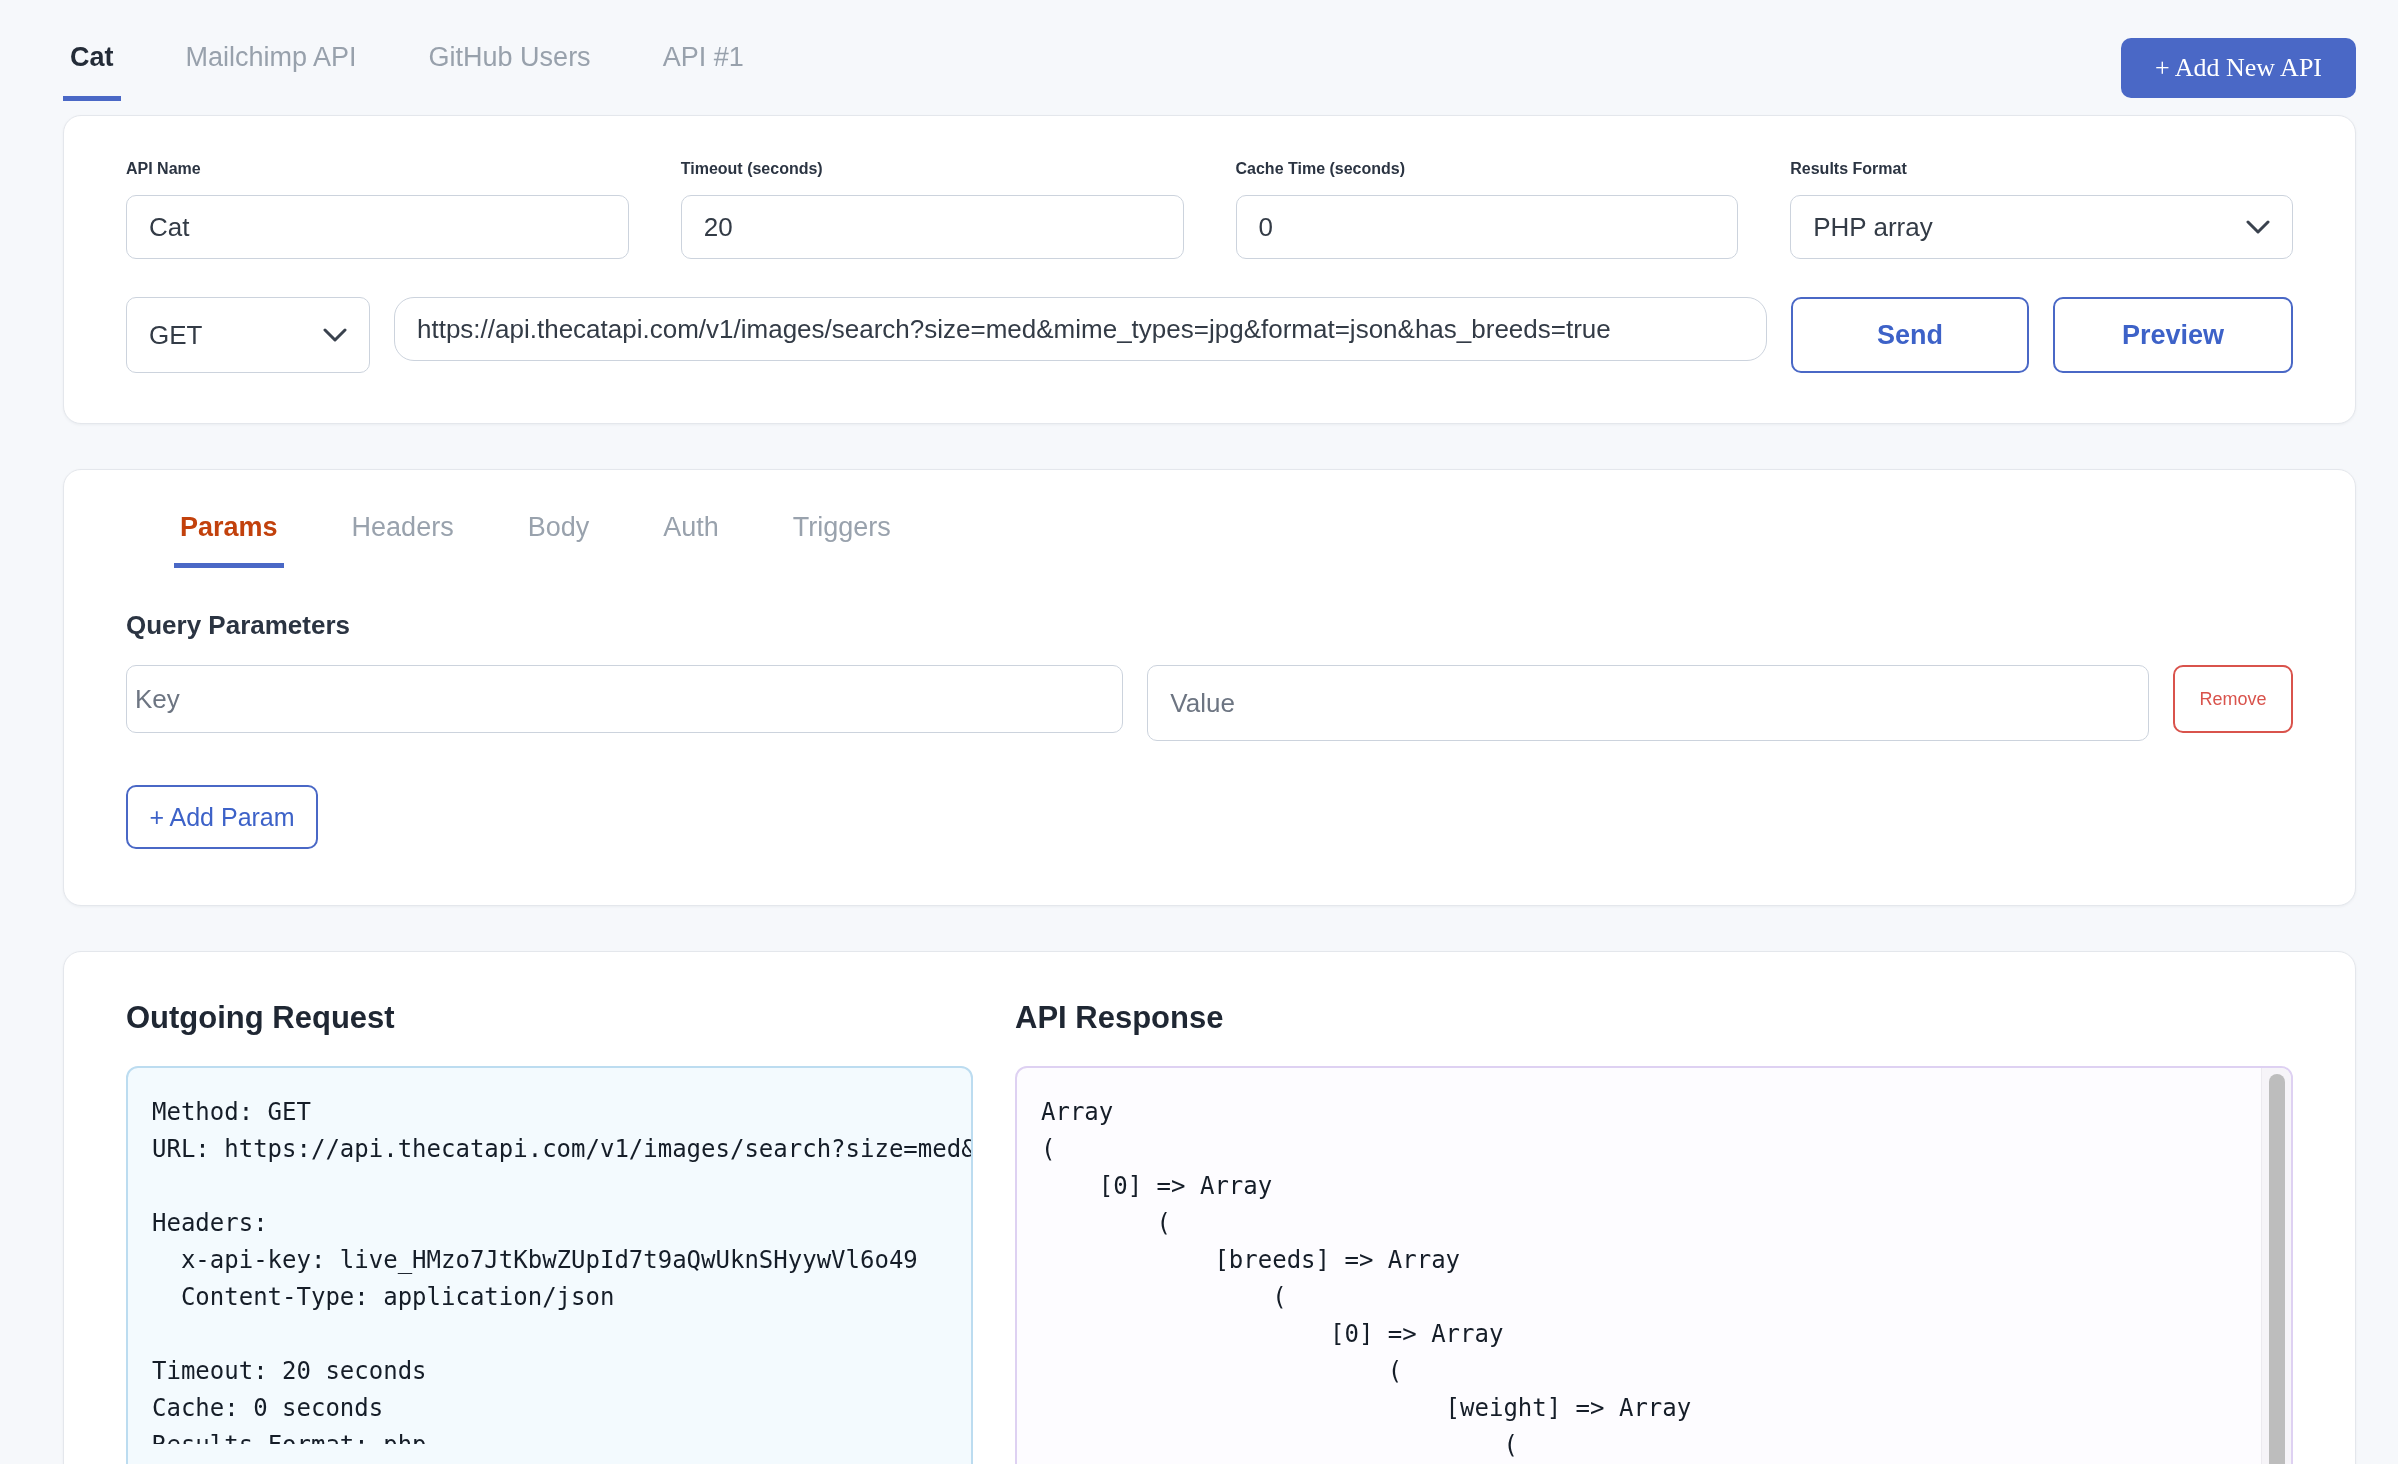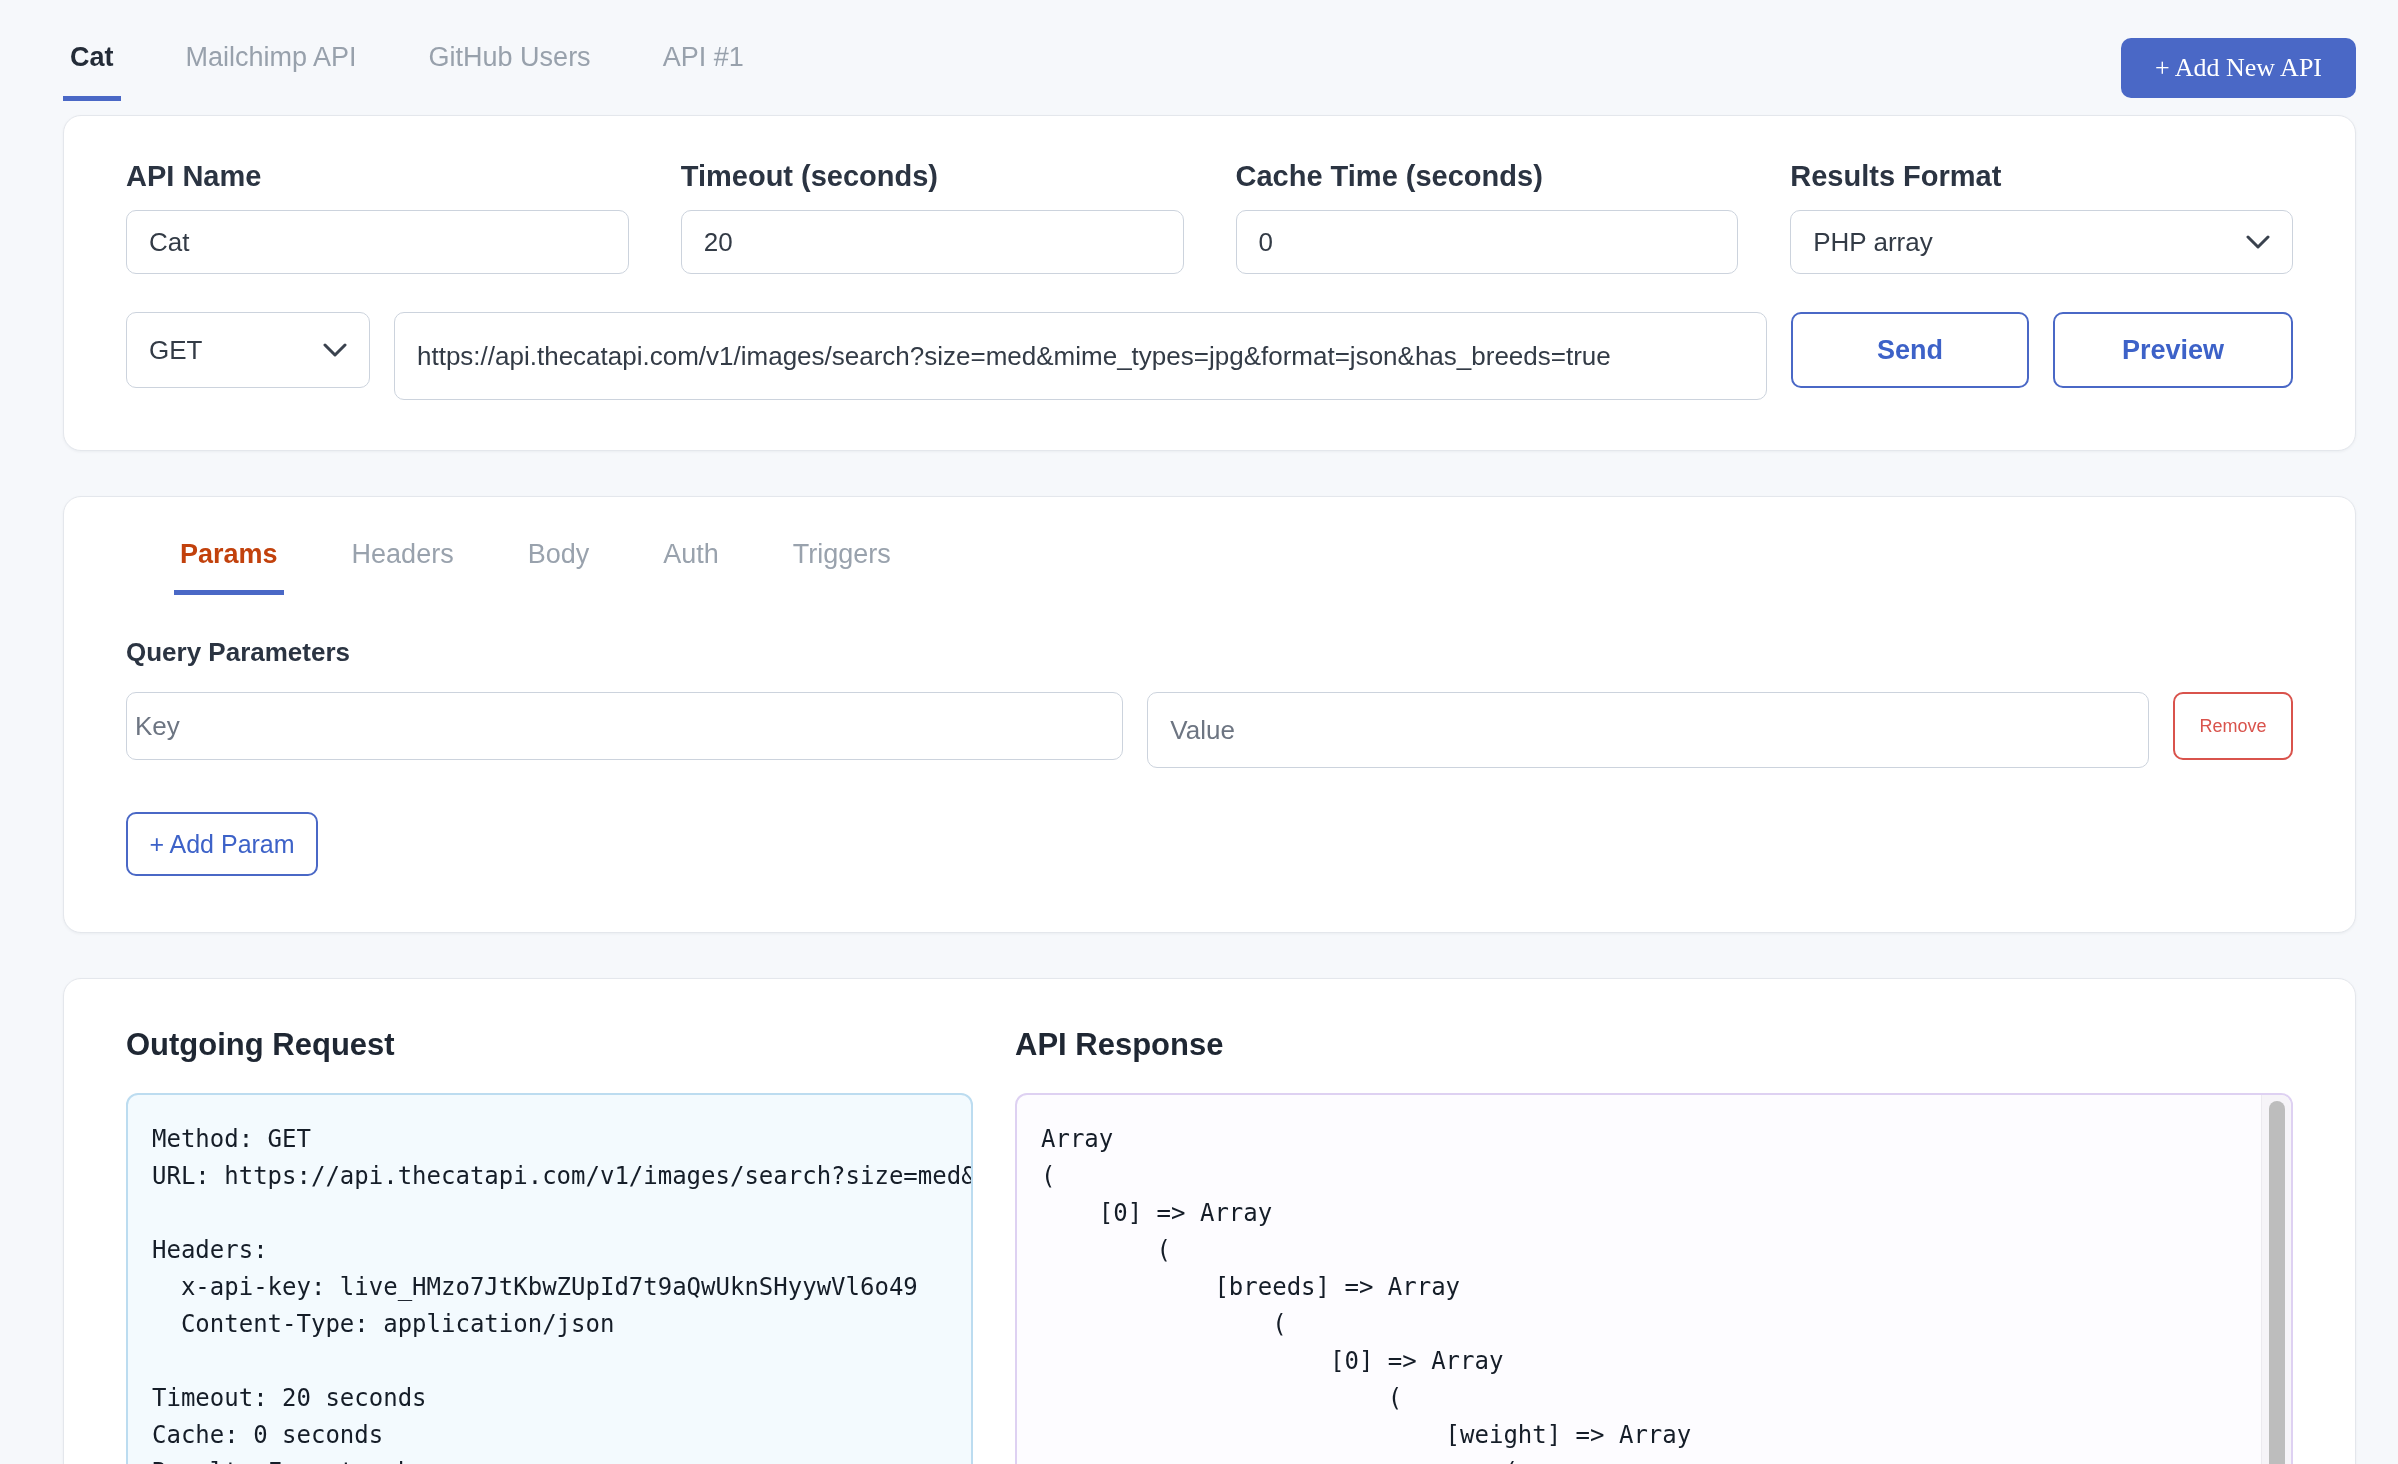--- a/index.html
+++ b/index.html
@@ -29,36 +29,36 @@
     background:#ffffff; border:1px solid #e4e7ec; border-radius:18px;
     box-shadow:0 1px 3px rgba(25,35,60,0.05);
   }
   .card-config { margin-top:14px; padding:44px 62px 50px; }
   .card-request { margin-top:45px; padding:28px 62px 56px; }
   .card-output { margin-top:45px; padding:48px 62px 60px; height:600px; }
 
   
   .field-row { display:flex; gap:52px; }
   .field { flex:1; min-width:0; }
-  .field-label { font-size:29px; font-weight:700; color:#2b3442; margin-bottom:17px; }
+  .field-label { font-size:16px; font-weight:700; color:#2b3442; margin-bottom:17px; }
   .text-input {
     width:100%; height:64px; border:1.5px solid #ccd3dd; border-radius:10px;
     font-size:26px; font-family:inherit; color:#333b46; padding:0 22px; background:#fff; outline:none;
   }
   .text-input::placeholder { color:#6d7582; }
   .select {
     display:flex; align-items:center; justify-content:space-between;
     height:64px; border:1.5px solid #ccd3dd; border-radius:10px;
     font-size:26px; color:#333b46; padding:0 22px; background:#fff; cursor:pointer;
   }
   .chev { width:24px; height:14px; flex:0 0 auto; }
 
   .url-row { display:flex; gap:24px; margin-top:38px; }
   .method-select { width:244px; height:76px; flex:0 0 auto; }
-  .url-input { flex:1; height:88px; min-width:0; }
+  .url-input { flex:1; height:64px; min-width:0;border-radius:20px; }
   .btn-outline {
     height:76px; background:#fff; border:2px solid #4a68c6; border-radius:10px;
     color:#3d62c8; font-size:27px; font-weight:700; font-family:inherit; cursor:pointer;
   }
   .btn-send { width:238px; flex:0 0 auto; }
   .btn-preview { width:240px; flex:0 0 auto; }
 
   
   .inner-tabs { display:flex; gap:62px; padding-left:48px; }
   .inner-tab {

